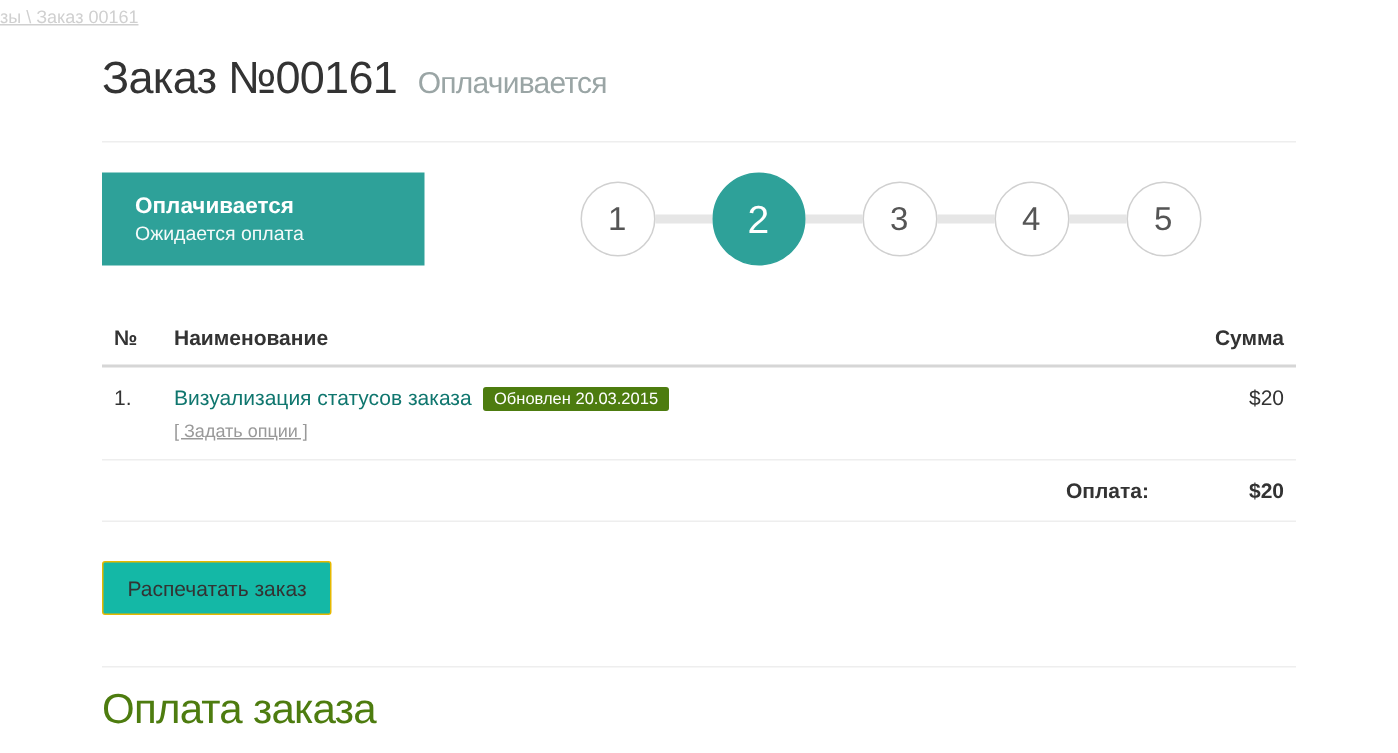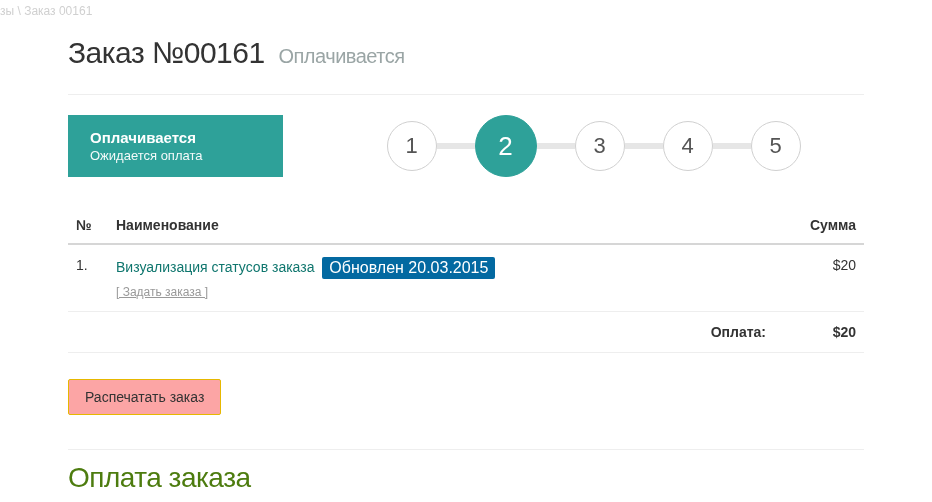--- a/index.html
+++ b/index.html
@@ -8,20 +8,21 @@
       background: #fff;
       color: #333;
       width: 932px;
       height: 502px;
       overflow: hidden;
     }
     .breadcrumb {
       font-size: 12px;
       color: #d0d0d0;
       padding: 4px 0 0 0;
+      text-decoration: underline;
     }
     .content {
       padding: 18px 68px 0 68px;
     }
     .page-title {
       font-size: 30px;
       font-weight: 300;
       color: #333;
       margin-bottom: 24px;
       letter-spacing: -0.5px;
@@ -105,42 +106,42 @@
     }
     table.order-table th.right, table.order-table td.right { text-align: right; }
     table.order-table td {
       padding: 12px 8px;
       border-bottom: 1px solid #eee;
       vertical-align: top;
     }
     .item-link { color: #0f766e; text-decoration: none; }
     .badge {
       display: inline-block;
-      background: #0369a1;
+      background: #4d7c0f;
       color: #fff;
-      font-size: 16px;
+      font-size: 11px;
       padding: 2px 7px;
       border-radius: 2px;
       margin-left: 4px;
       vertical-align: middle;
     }
     .options-link {
       font-size: 12px;
       color: #999;
       margin-top: 6px;
       display: block;
     }
     .totals-row td {
       border-bottom: none;
       font-weight: bold;
       padding-top: 14px;
     }
     .print-btn {
       display: inline-block;
-      background: #fca5a5;
+      background: #14b8a6;
       border: 1px solid #e6b800;
       color: #333;
       font-size: 14px;
       padding: 9px 16px;
       margin-top: 26px;
       cursor: pointer;
       border-radius: 2px;
     }
     .section-title {
       font-size: 28px;
@@ -193,21 +194,21 @@
         <th>Наименование</th>
         <th class="right col-sum">Сумма</th>
       </tr>
     </thead>
     <tbody>
       <tr>
         <td>1.</td>
         <td>
           <a href="#" class="item-link">Визуализация статусов заказа</a>
           <span class="badge">Обновлен 20.03.2015</span>
-          <a href="#" class="options-link">[ Задать заказа ]</a>
+          <a href="#" class="options-link">[ Задать опции ]</a>
         </td>
         <td class="right">$20</td>
       </tr>
       <tr class="totals-row">
         <td></td>
         <td class="right">Оплата:</td>
         <td class="right">$20</td>
       </tr>
     </tbody>
   </table>

